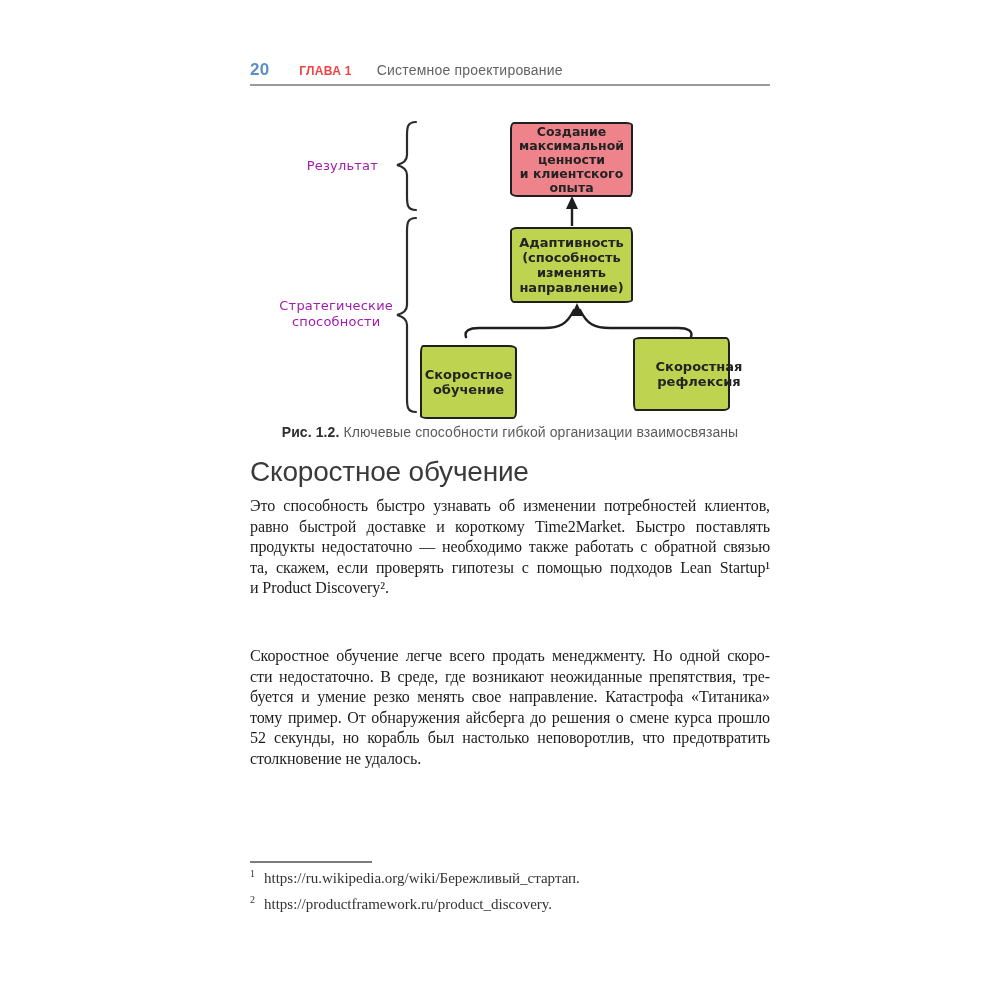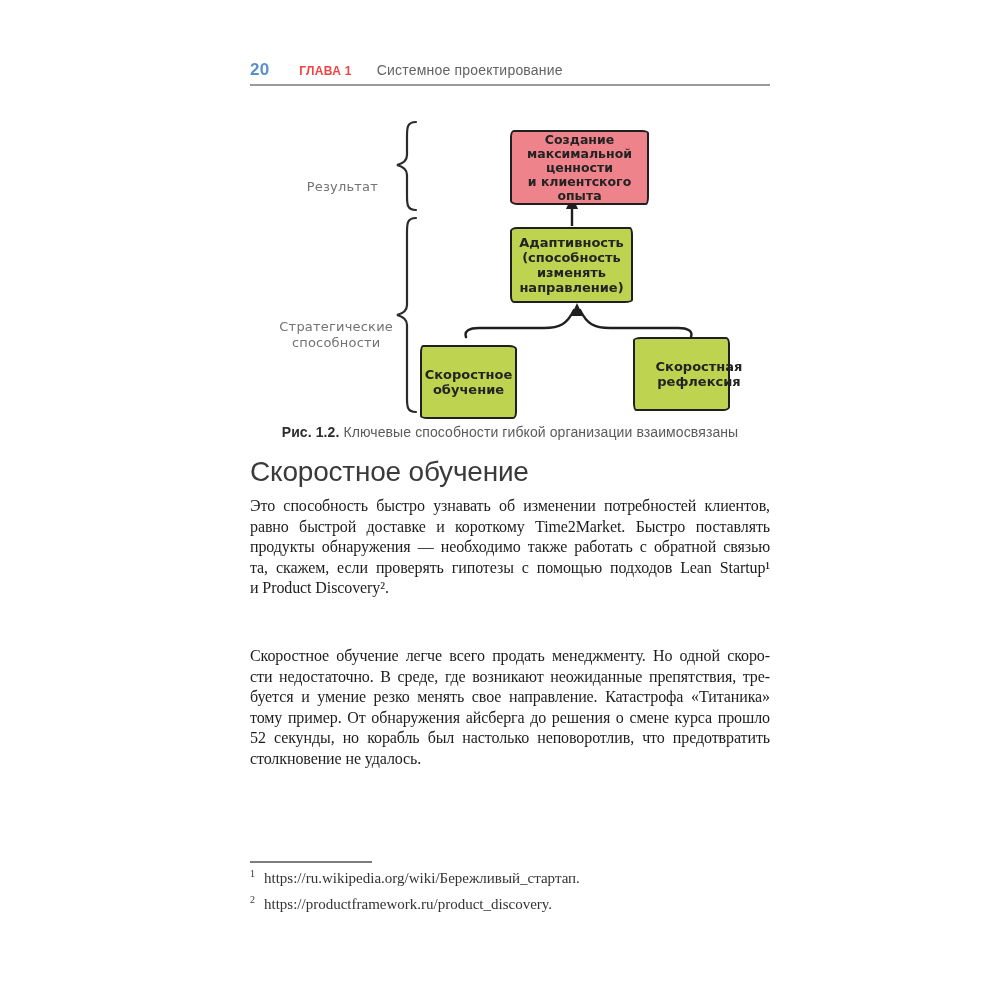--- a/index.html
+++ b/index.html
@@ -17,31 +17,31 @@
 
   
   .figure { position:absolute; left:250px; top:100px; width:520px; height:315px; }
   .fig-svg { position:absolute; left:0; top:0; width:520px; height:315px; }
   .fbox {
     position:absolute; display:flex; align-items:center; justify-content:center;
     text-align:center; white-space:pre-line;
     font-family:"DejaVu Sans", sans-serif; font-weight:600; color:#232323;
     border:2.5px solid #1f1f1f; box-sizing:border-box;
   }
-  .fbox.pink  { left:260px; top:30px;  width:139px; height:75px; font-size:12.5px; line-height:14px;
+  .fbox.pink  { left:260px; top:22px;  width:123px; height:75px; font-size:12.5px; line-height:14px;
                 border-radius:4px 7px 3px 8px / 7px 3px 8px 4px; }
   .fbox.midg  { left:260px; top:127px; width:123px; height:76px; font-size:13px; line-height:15px;
                 border-radius:7px 3px 8px 4px / 4px 8px 3px 7px; }
   .fbox.leftg { left:170px; top:237px; width:97px;  height:74px; font-size:13px; line-height:15px;
                 border-radius:3px 8px 4px 7px / 8px 4px 7px 3px;margin-top:8px; }
   .fbox.rightg{ left:383px; top:237px; width:97px;  height:74px; font-size:13px; line-height:15px;
                 border-radius:8px 4px 7px 3px / 3px 7px 4px 8px;padding-left:35px; }
   .flabel {
-    position:absolute; color:#737373; font-family:"DejaVu Sans", sans-serif;
-    font-size:13px; line-height:15.5px; letter-spacing:.2px; white-space:pre-line;margin-top:21px;
+    position:absolute; color:#a21caf; font-family:"DejaVu Sans", sans-serif;
+    font-size:13px; line-height:15.5px; letter-spacing:.2px; white-space:pre-line;
   }
   .flabel.result    { right:392px; top:58px;  text-align:right; }
   .flabel.strategic { right:377px; top:198px; text-align:center; }
 
   .caption { position:absolute; left:250px; top:424px; width:520px; text-align:center;
              font-size:14px; color:#5a5a5a; letter-spacing:.1px; }
   .caption b { color:#2e2e2e; }
 
   
   .h1 { position:absolute; left:250px; top:456px; width:520px;
@@ -107,21 +107,21 @@
 рефлексия</div>
   </div>
 
   <div class="caption"><b>Рис. 1.2.</b><span> Ключевые способности гибкой организации взаимосвязаны</span></div>
 
   <div class="h1">Скоростное обучение</div>
 
   <div class="para p1">
       <div class="jline">Это способность быстро узнавать об изменении потребностей клиентов,</div>
       <div class="jline">равно быстрой доставке и короткому Time2Market. Быстро поставлять</div>
-      <div class="jline">продукты обнаружения — необходимо также работать с обратной связью</div>
+      <div class="jline">продукты недостаточно — необходимо также работать с обратной связью</div>
       <div class="jline">та, скажем, если проверять гипотезы с помощью подходов Lean Startup¹</div>
       <div class="jline">и Product Discovery².</div>
     </div>
   <div class="para p2">
       <div class="jline">Скоростное обучение легче всего продать менеджменту. Но одной скоро-</div>
       <div class="jline">сти недостаточно. В среде, где возникают неожиданные препятствия, тре-</div>
       <div class="jline">буется и умение резко менять свое направление. Катастрофа «Титаника»</div>
       <div class="jline">тому пример. От обнаружения айсберга до решения о смене курса прошло</div>
       <div class="jline">52 секунды, но корабль был настолько неповоротлив, что предотвратить</div>
       <div class="jline">столкновение не удалось.</div>

